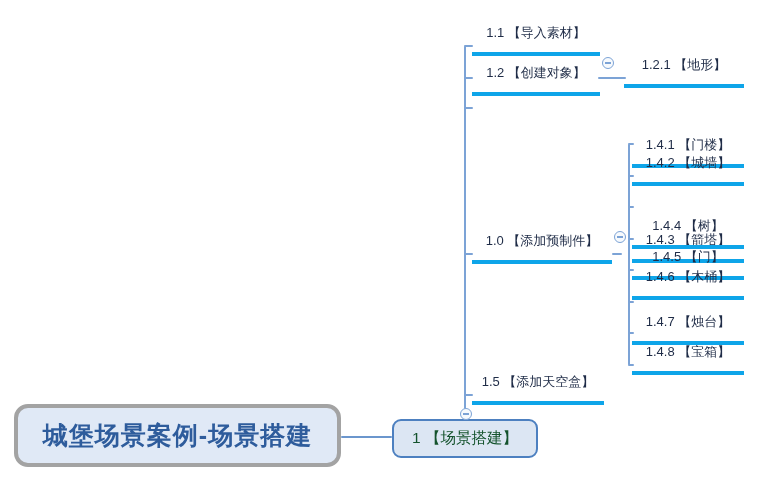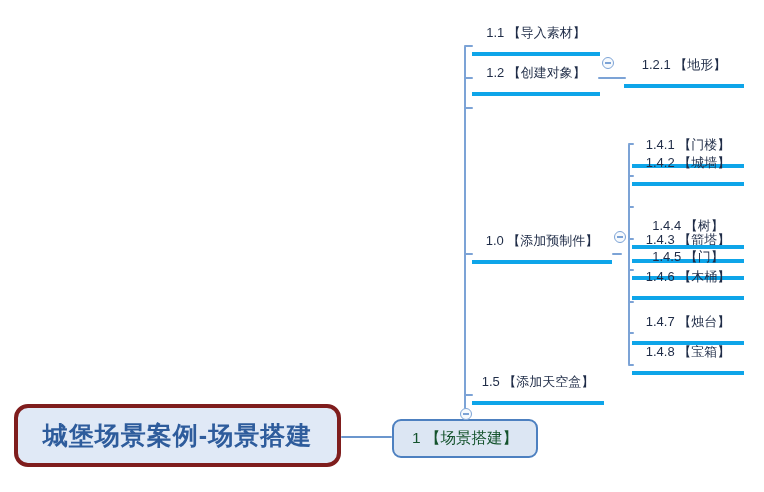--- a/index.html
+++ b/index.html
@@ -26,21 +26,21 @@
     margin-top:-1px; height:1.5px; background:#7ca3d6;
   }
   
   .node-central {
     position:absolute; box-sizing:border-box; display:flex; align-items:center;
     justify-content:center; background:#dce6f3; border:2px solid #4d80c0;
     border-radius:9px; font-size:15.5px; color:#14532d; white-space:nowrap; z-index:2;
   }
   .node-root {
     position:absolute; box-sizing:border-box; display:flex; align-items:center;
-    justify-content:center; background:#e0e9f6; border:4px solid #7f1d1d;
+    justify-content:center; background:#e0e9f6; border:4px solid #a3a3a3;
     border-radius:14px; font-size:25px; font-weight:bold; color:#2e5c9c;
     letter-spacing:1px; white-space:nowrap; z-index:2;
   }
 </style>
 </head>
 <body>
 
 <div class="canvas">
 
   <div class="vline" style="left:464px; top:46px; height:363px;"></div>

